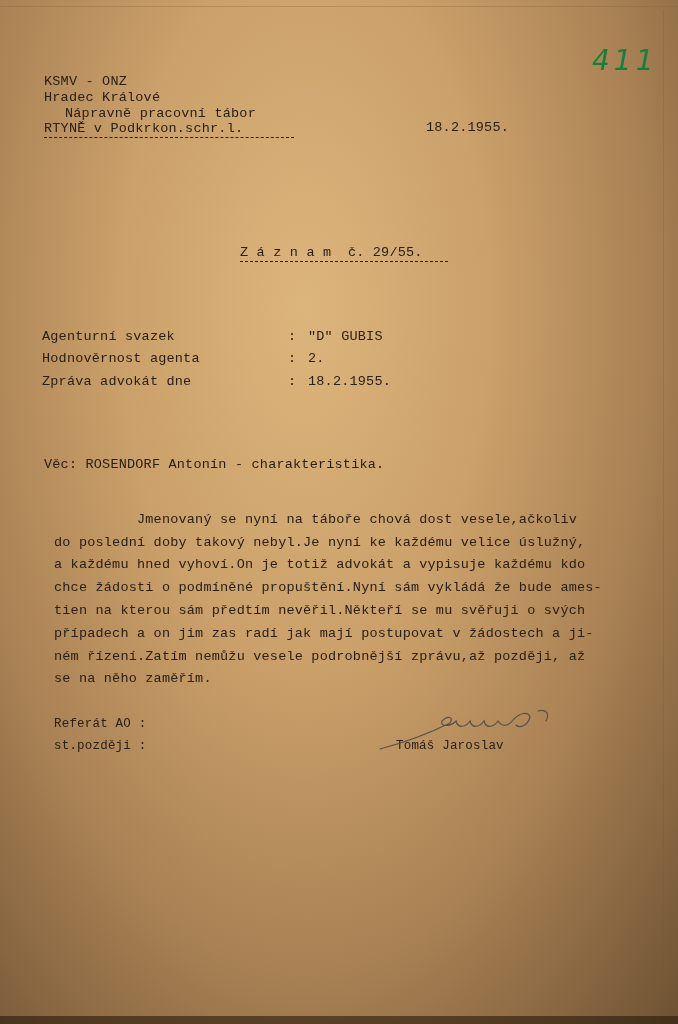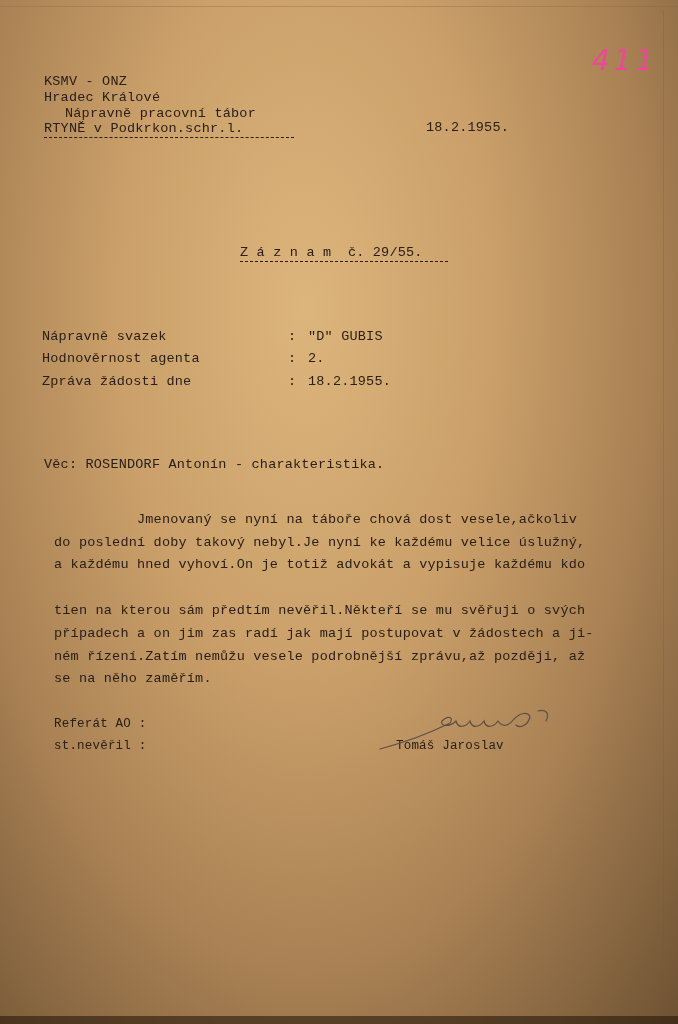--- a/index.html
+++ b/index.html
@@ -19,21 +19,21 @@
     .right-edge {
       position: absolute; right: 14px; top: 10px; width: 1px; height: 1000px;
       background: rgba(120,85,50,0.25);
     }
     .bottom-shade {
       position: absolute; left: 0; bottom: 0; width: 678px; height: 8px;
       background: rgba(40,25,10,0.6);
     }
     .t { position: absolute; font-size: 13.5px; line-height: 1; white-space: pre; font-weight: normal; letter-spacing: 0.2px; }
     .hand {
-      position: absolute; font-family: "DejaVu Sans", sans-serif; color: #ec4899;
+      position: absolute; font-family: "DejaVu Sans", sans-serif; color: #15803d;
       font-weight: normal; font-style: italic;
     }
     .ul { border-bottom: 1.5px dashed #2a2018; padding-bottom: 1px; }
     .sig {
       position: absolute; left: 370px; top: 703px; width: 200px; height: 50px;
     }
   </style>
 </head>
 <body>
 
@@ -46,42 +46,43 @@
 
   <div class="t" style="left:44px; top:75px;">KSMV - ONZ</div>
   <div class="t" style="left:44px; top:91px;">Hradec Králové</div>
   <div class="t" style="left:44px; top:107px;margin-left:21px;">Nápravně pracovní tábor</div>
   <div class="t ul" style="left:44px; top:122px; width:250px;">RTYNĚ v Podkrkon.schr.l.</div>
   <div class="t" style="left:426px; top:121px;">18.2.1955.</div>
 
   <div class="t ul" style="left:240px; top:246px; width:208px;">Z á z n a m  č. 29/55.</div>
 
 
-  <div class="t" style="left:42px; top:330px;">Nápravně svazek</div>
+  <div class="t" style="left:42px; top:330px;">Agenturní svazek</div>
   <div class="t" style="left:288px; top:330px;">:</div>
   <div class="t" style="left:308px; top:330px;">"D" GUBIS</div>
 
   <div class="t" style="left:42px; top:352px;">Hodnověrnost agenta</div>
   <div class="t" style="left:288px; top:352px;">:</div>
   <div class="t" style="left:308px; top:352px;">2.</div>
 
-  <div class="t" style="left:42px; top:375px;">Zpráva žádosti dne</div>
+  <div class="t" style="left:42px; top:375px;">Zpráva advokát dne</div>
   <div class="t" style="left:288px; top:375px;">:</div>
   <div class="t" style="left:308px; top:375px;">18.2.1955.</div>
 
   <div class="t" style="left:44px; top:458px;">Věc: ROSENDORF Antonín - charakteristika.</div>
 
   <div class="t" style="left:54px; top:513px;">          Jmenovaný se nyní na táboře chová dost vesele,ačkoliv</div>
   <div class="t" style="left:54px; top:536px;">do poslední doby takový nebyl.Je nyní ke každému velice úslužný,</div>
   <div class="t" style="left:54px; top:558px;">a každému hned vyhoví.On je totiž advokát a vypisuje každému kdo</div>
+  <div class="t" style="left:54px; top:581px;">chce žádosti o podmíněné propuštění.Nyní sám vykládá že bude ames-</div>
   <div class="t" style="left:54px; top:604px;">tien na kterou sám předtím nevěřil.Někteří se mu svěřuji o svých</div>
   <div class="t" style="left:54px; top:627px;">případech a on jim zas radí jak mají postupovat v žádostech a ji-</div>
   <div class="t" style="left:54px; top:650px;">ném řízení.Zatím nemůžu vesele podrobnější zprávu,až později, až</div>
   <div class="t" style="left:54px; top:672px;">se na něho zaměřím.</div>
 
   <div class="t" style="left:54px; top:718px; font-size:12.5px;">Referát AO :</div>
-  <div class="t" style="left:54px; top:740px; font-size:12.5px;">st.nevěřil :</div>
+  <div class="t" style="left:54px; top:740px; font-size:12.5px;">st.později :</div>
   <div class="t" style="left:396px; top:740px; font-size:12.5px;">Tomáš Jaroslav</div>
 
   <svg class="sig" viewBox="0 0 200 50">
     <path d="M10 46 C 40 38, 60 30, 80 20 C 84 14, 78 12, 72 18 C 70 24, 80 24, 86 18 C 88 26, 96 24, 100 18 C 102 26, 110 24, 114 18 C 116 26, 124 24, 128 18 C 132 24, 138 24, 144 16 C 150 10, 158 8, 160 14 C 158 22, 150 26, 146 22 M168 8 C 176 6, 180 10, 176 18" fill="none" stroke="#5a5048" stroke-width="1.2" stroke-linecap="round"></path>
   </svg>
 </div>
 
 </body></html>

